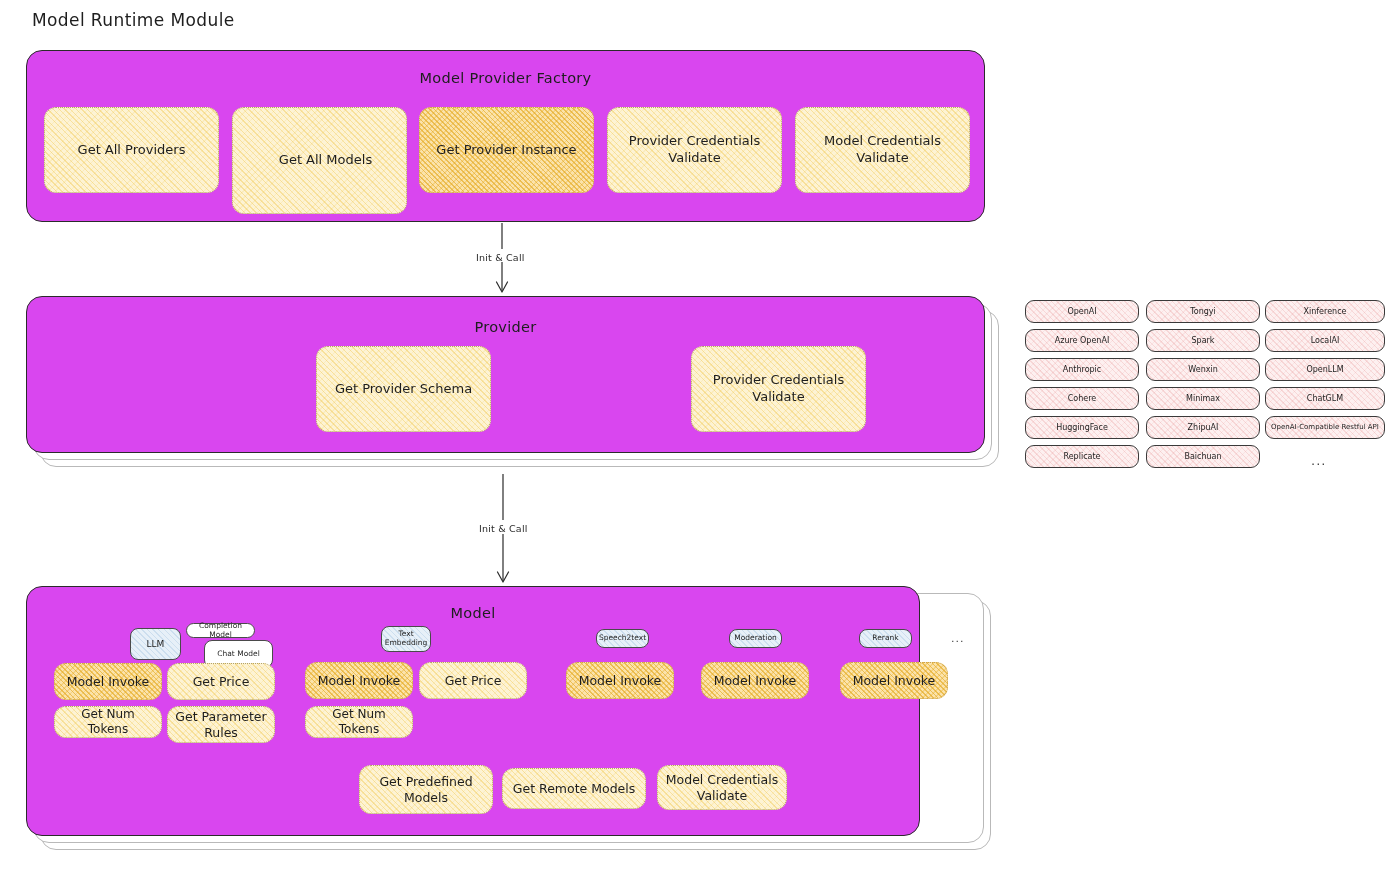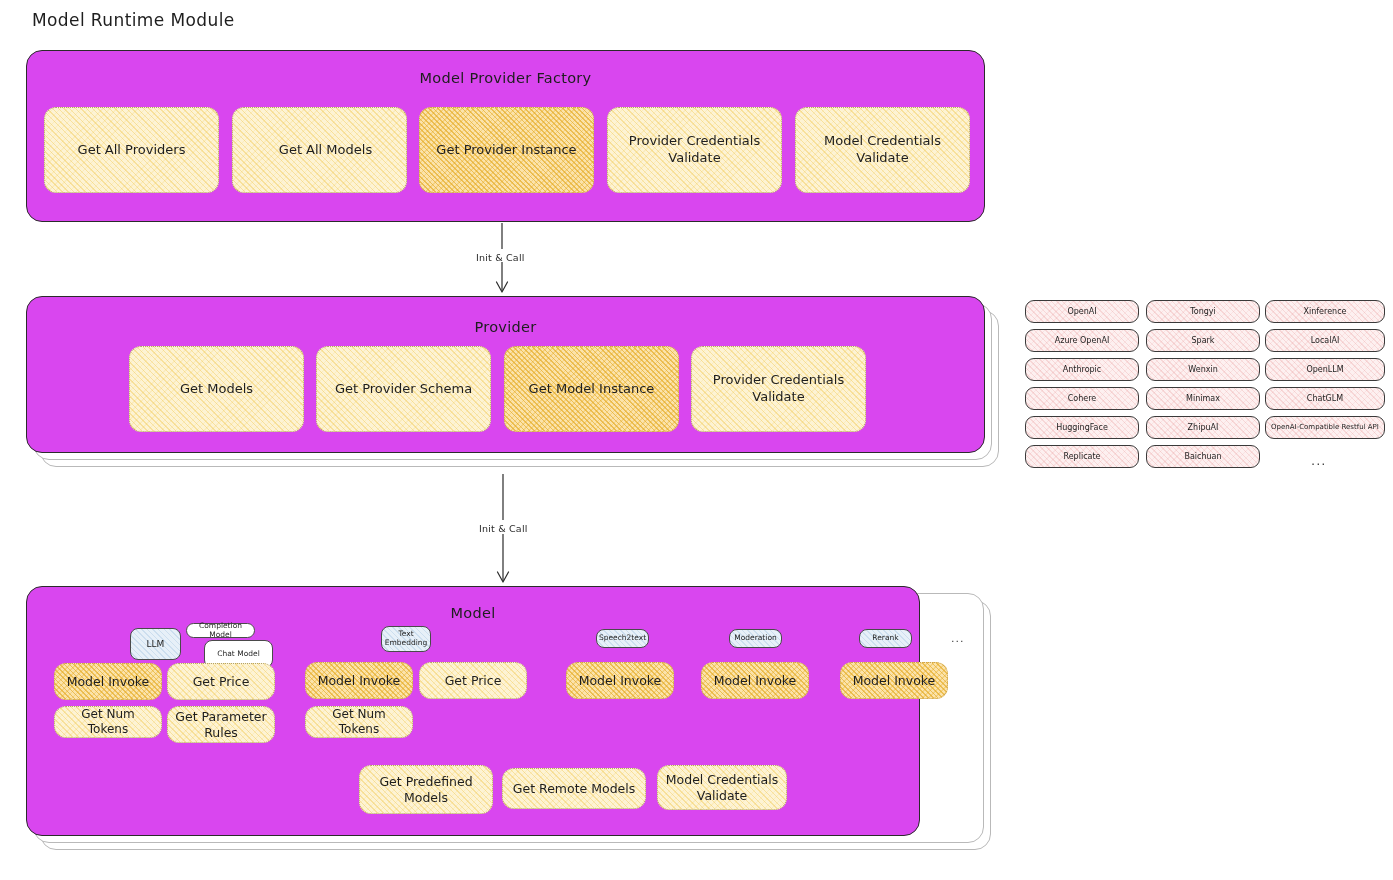--- a/index.html
+++ b/index.html
@@ -119,49 +119,43 @@
 
   <div class="abs page-title">Model Runtime Module</div>
 
   <div class="abs panel" style="left:26px;top:50px;width:959px;height:172px;">
     <div class="panel-title" style="top:19px;">Model Provider Factory</div>
   </div>
 
   <div class="abs node fill-amber" style="left:44px;top:107px;width:175px;height:86px;font-size:13px;">
     <span>Get All Providers</span>
   </div>
-  <div class="abs node fill-amber" style="left:232px;top:107px;width:175px;height:86px;font-size:13px;padding-left:18px;">
+  <div class="abs node fill-amber" style="left:232px;top:107px;width:175px;height:107px;font-size:13px;padding-left:18px;">
     <span>Get All Models</span>
   </div>
   <div class="abs node fill-amber-strong" style="left:419px;top:107px;width:175px;height:86px;font-size:13px;">
     <span>Get Provider Instance</span>
   </div>
   <div class="abs node fill-amber" style="left:607px;top:107px;width:175px;height:86px;font-size:13px;">
     <span>Provider Credentials Validate</span>
   </div>
   <div class="abs node fill-amber" style="left:795px;top:107px;width:175px;height:86px;font-size:13px;">
     <span>Model Credentials Validate</span>
   </div>
 
   <div class="arrow-label" style="left:476px;top:252px;">Init &amp; Call</div>
 
   <div class="abs panel-ghost" style="left:40px;top:310px;width:959px;height:157px;"></div>
   <div class="abs panel-ghost" style="left:33px;top:303px;width:959px;height:157px;"></div>
   <div class="abs panel" style="left:26px;top:296px;width:959px;height:157px;">
     <div class="panel-title" style="top:22px;">Provider</div>
   </div>
 
-  <div class="abs node fill-amber" style="left:129px;top:346px;width:175px;height:86px;font-size:13px;">
-    <span>Get Models</span>
-  </div>
   <div class="abs node fill-amber" style="left:316px;top:346px;width:175px;height:86px;font-size:13px;">
     <span>Get Provider Schema</span>
-  </div>
-  <div class="abs node fill-amber-strong" style="left:504px;top:346px;width:175px;height:86px;font-size:13px;">
-    <span>Get Model Instance</span>
   </div>
   <div class="abs node fill-amber" style="left:691px;top:346px;width:175px;height:86px;font-size:13px;">
     <span>Provider Credentials Validate</span>
   </div>
 
   <div class="abs" id="provider-list" style="left:1025px;top:300px;width:360px;height:175px;">
       <div class="abs chip fill-pink" style="left: 0px; top: 0px; width: 114px; height: 23px; font-size: 8px;">
         <span>OpenAI</span>
       </div>
       <div class="abs chip fill-pink" style="left: 0px; top: 29px; width: 114px; height: 23px; font-size: 8px;">

